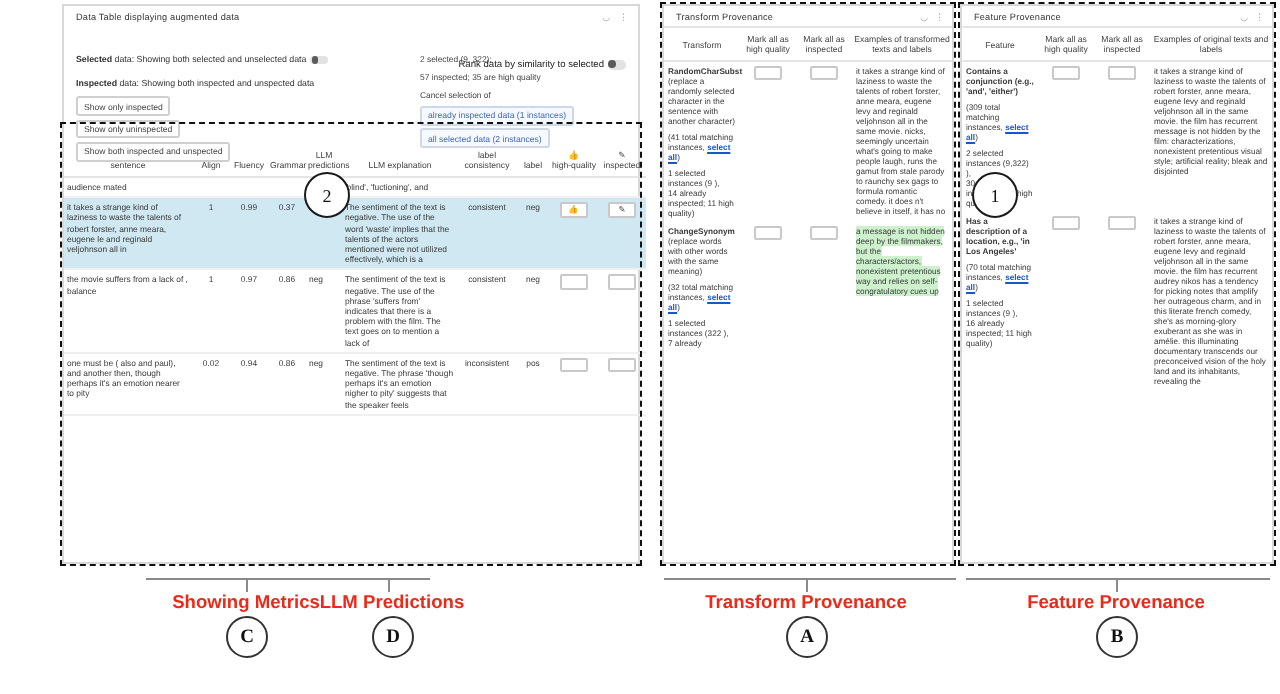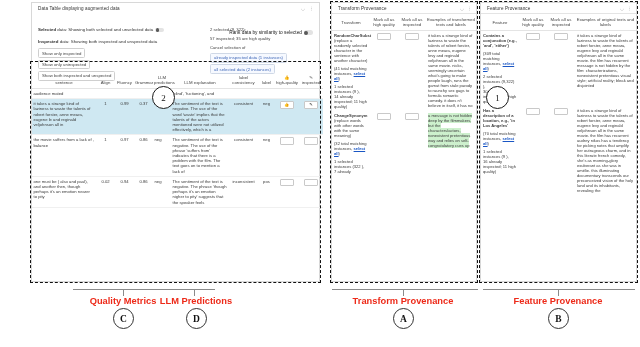--- a/index.html
+++ b/index.html
@@ -367,21 +367,21 @@
   <div class="brk" style="left:73px;top:289px;width:142px;"></div>
   <div class="brk-stem" style="left:123px;top:289px;height:7px;"></div>
   <div class="brk-stem" style="left:194px;top:289px;height:7px;"></div>
 
   <div class="brk" style="left:332px;top:289px;width:146px;"></div>
   <div class="brk-stem" style="left:403px;top:289px;height:7px;"></div>
 
   <div class="brk" style="left:483px;top:289px;width:152px;"></div>
   <div class="brk-stem" style="left:558px;top:289px;height:7px;"></div>
 
-  <div class="ann-label" style="left:53px;top:296px;width:140px;">Quality Metrics</div>
+  <div class="ann-label" style="left:53px;top:296px;width:140px;">Showing Metrics</div>
   <div class="ann-circle" style="left:113px;top:308px;">C</div>
 
   <div class="ann-label" style="left:126px;top:296px;width:140px;">LLM Predictions</div>
   <div class="ann-circle" style="left:186px;top:308px;">D</div>
 
   <div class="ann-label" style="left:328px;top:296px;width:150px;">Transform Provenance</div>
   <div class="ann-circle" style="left:393px;top:308px;">A</div>
 
   <div class="ann-label" style="left:485px;top:296px;width:146px;">Feature Provenance</div>
   <div class="ann-circle" style="left:548px;top:308px;">B</div>

